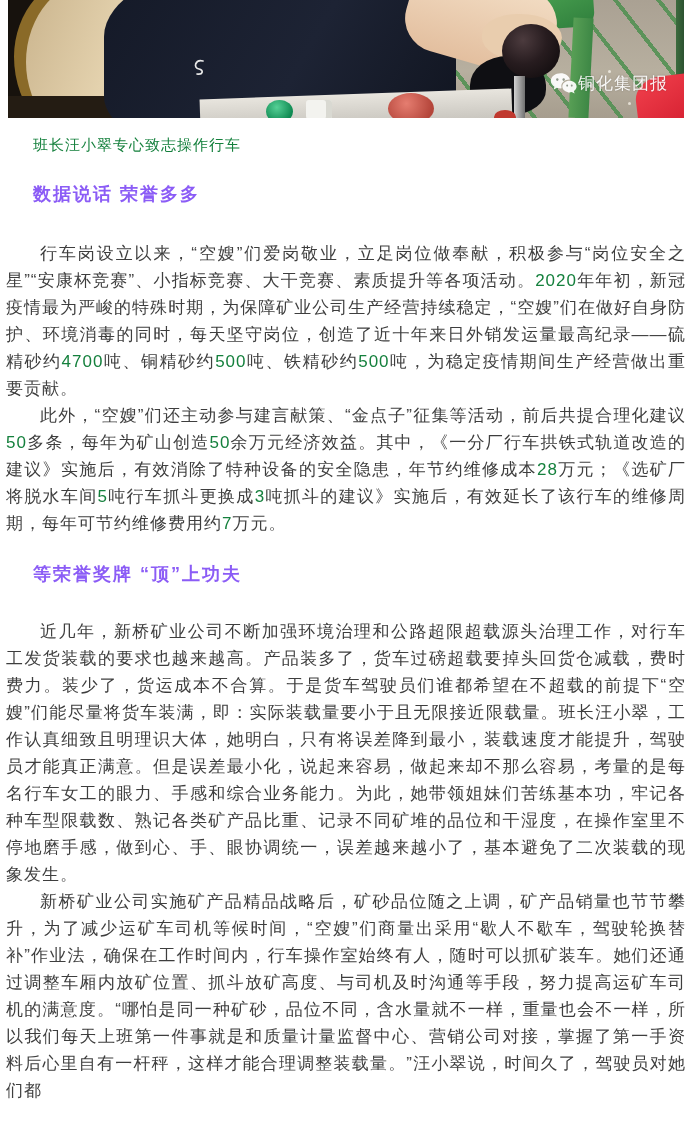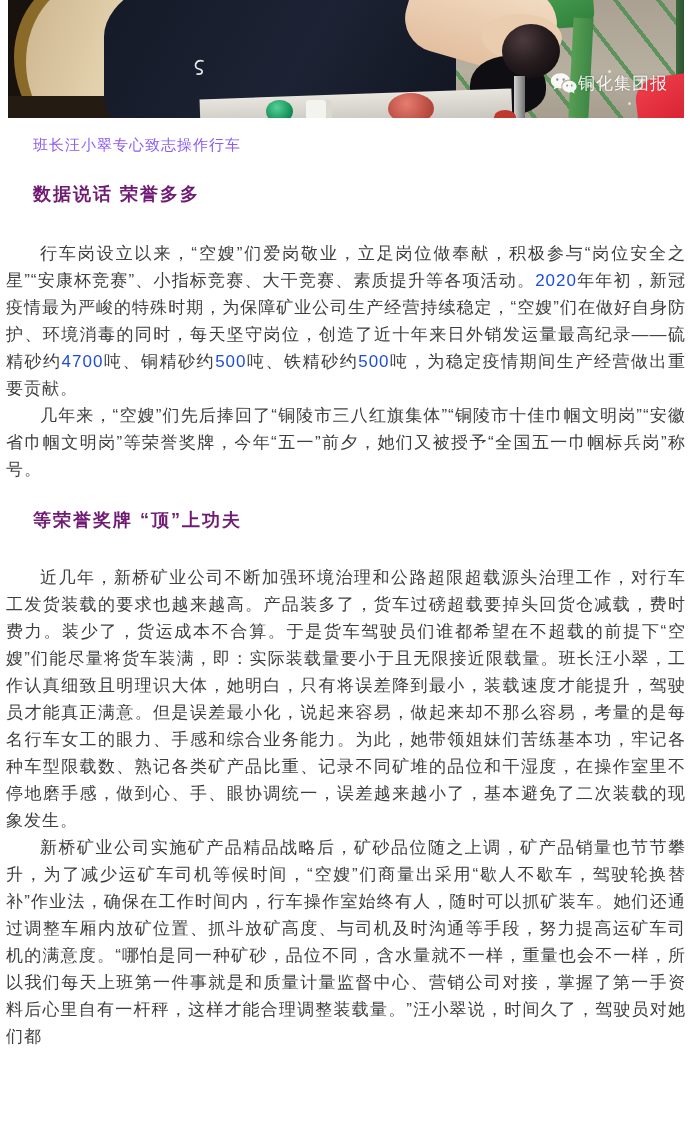--- a/index.html
+++ b/index.html
@@ -47,31 +47,31 @@
   .btn-red-sm{left:486px;top:110px;width:22px;height:14px;border-radius:50%;background:#c0392f;}
   .red-right{left:628px;top:76px;width:58px;height:48px;background:linear-gradient(150deg,#f2414d,#d41f30);border-radius:46% 6% 0 8%;transform:rotate(-7deg);}
 
   .wm{left:auto;right:16px;top:72px;display:flex;align-items:flex-start;gap:1px;position:absolute;}
   .wm-text{position:static;color:rgba(255,255,255,.93);font-size:17px;letter-spacing:1px;text-shadow:0 0 2px rgba(0,0,0,.25);}
   .wm svg{position:static;display:block;}
 
   
   .content{padding:0 6px;}
   .caption{
-    margin:15px 0 17px 27px;font-size:15px;line-height:24px;color:#8b5cf6;letter-spacing:1px;
+    margin:15px 0 17px 27px;font-size:15px;line-height:24px;color:#15803d;letter-spacing:1px;
   }
   h2.sec{
-    margin:24px 27px 32px;font-size:18px;line-height:27px;color:#701a75;font-weight:bold;letter-spacing:2px;
+    margin:24px 27px 32px;font-size:18px;line-height:27px;color:#8b5cf6;font-weight:bold;letter-spacing:2px;
   }
   h2.sec.second{margin-bottom:30px;}
   p.body{
     margin:0;font-size:17px;line-height:27px;color:#3e3e3e;
     text-align:justify;text-indent:2em;letter-spacing:1px;
   }
-  .num{color:#1d4ed8;}
+  .num{color:#15803d;}
 </style>
 </head>
 <body>
 
 <div class="page">
 
   <div class="hero">
     <div class="win-glass"></div>
     <div class="win-speck"></div>
     <div class="win-bar-right"></div>
@@ -107,20 +107,20 @@
       </svg>
       <span class="wm-text">铜化集团报</span>
     </div>
   </div>
 
   <div class="content">
     <p class="caption">班长汪小翠专心致志操作行车</p>
 
     <h2 class="sec">数据说话 荣誉多多</h2>
     <p class="body">行车岗设立以来，“空嫂”们爱岗敬业，立足岗位做奉献，积极参与“岗位安全之星”“安康杯竞赛”、小指标竞赛、大干竞赛、素质提升等各项活动。<span class="num">2020</span>年年初，新冠疫情最为严峻的特殊时期，为保障矿业公司生产经营持续稳定，“空嫂”们在做好自身防护、环境消毒的同时，每天坚守岗位，创造了近十年来日外销发运量最高纪录——硫精砂约<span class="num">4700</span>吨、铜精砂约<span class="num">500</span>吨、铁精砂约<span class="num">500</span>吨，为稳定疫情期间生产经营做出重要贡献。</p>
-    <p class="body">几年来，“空嫂”们先后捧回了“铜陵市三八红旗集体”“铜陵市十佳巾帼文明岗”“安徽省巾帼文明岗”等荣誉奖牌，今年“五一”前夕，她们又被授予“全国五一巾帼标兵岗”称号。</p>
+    <p class="body">此外，“空嫂”们还主动参与建言献策、“金点子”征集等活动，前后共提合理化建议<span class="num">50</span>多条，每年为矿山创造<span class="num">50</span>余万元经济效益。其中，《一分厂行车拱铁式轨道改造的建议》实施后，有效消除了特种设备的安全隐患，年节约维修成本<span class="num">28</span>万元；《选矿厂将脱水车间<span class="num">5</span>吨行车抓斗更换成<span class="num">3</span>吨抓斗的建议》实施后，有效延长了该行车的维修周期，每年可节约维修费用约<span class="num">7</span>万元。</p>
 
     <h2 class="sec second">等荣誉奖牌 “顶”上功夫</h2>
     <p class="body">近几年，新桥矿业公司不断加强环境治理和公路超限超载源头治理工作，对行车工发货装载的要求也越来越高。产品装多了，货车过磅超载要掉头回货仓减载，费时费力。装少了，货运成本不合算。于是货车驾驶员们谁都希望在不超载的前提下“空嫂”们能尽量将货车装满，即：实际装载量要小于且无限接近限载量。班长汪小翠，工作认真细致且明理识大体，她明白，只有将误差降到最小，装载速度才能提升，驾驶员才能真正满意。但是误差最小化，说起来容易，做起来却不那么容易，考量的是每名行车女工的眼力、手感和综合业务能力。为此，她带领姐妹们苦练基本功，牢记各种车型限载数、熟记各类矿产品比重、记录不同矿堆的品位和干湿度，在操作室里不停地磨手感，做到心、手、眼协调统一，误差越来越小了，基本避免了二次装载的现象发生。</p>
     <p class="body">新桥矿业公司实施矿产品精品战略后，矿砂品位随之上调，矿产品销量也节节攀升，为了减少运矿车司机等候时间，“空嫂”们商量出采用“歇人不歇车，驾驶轮换替补”作业法，确保在工作时间内，行车操作室始终有人，随时可以抓矿装车。她们还通过调整车厢内放矿位置、抓斗放矿高度、与司机及时沟通等手段，努力提高运矿车司机的满意度。“哪怕是同一种矿砂，品位不同，含水量就不一样，重量也会不一样，所以我们每天上班第一件事就是和质量计量监督中心、营销公司对接，掌握了第一手资料后心里自有一杆秤，这样才能合理调整装载量。”汪小翠说，时间久了，驾驶员对她们都</p>
   </div>
 
 </div>
 
 </body></html>

